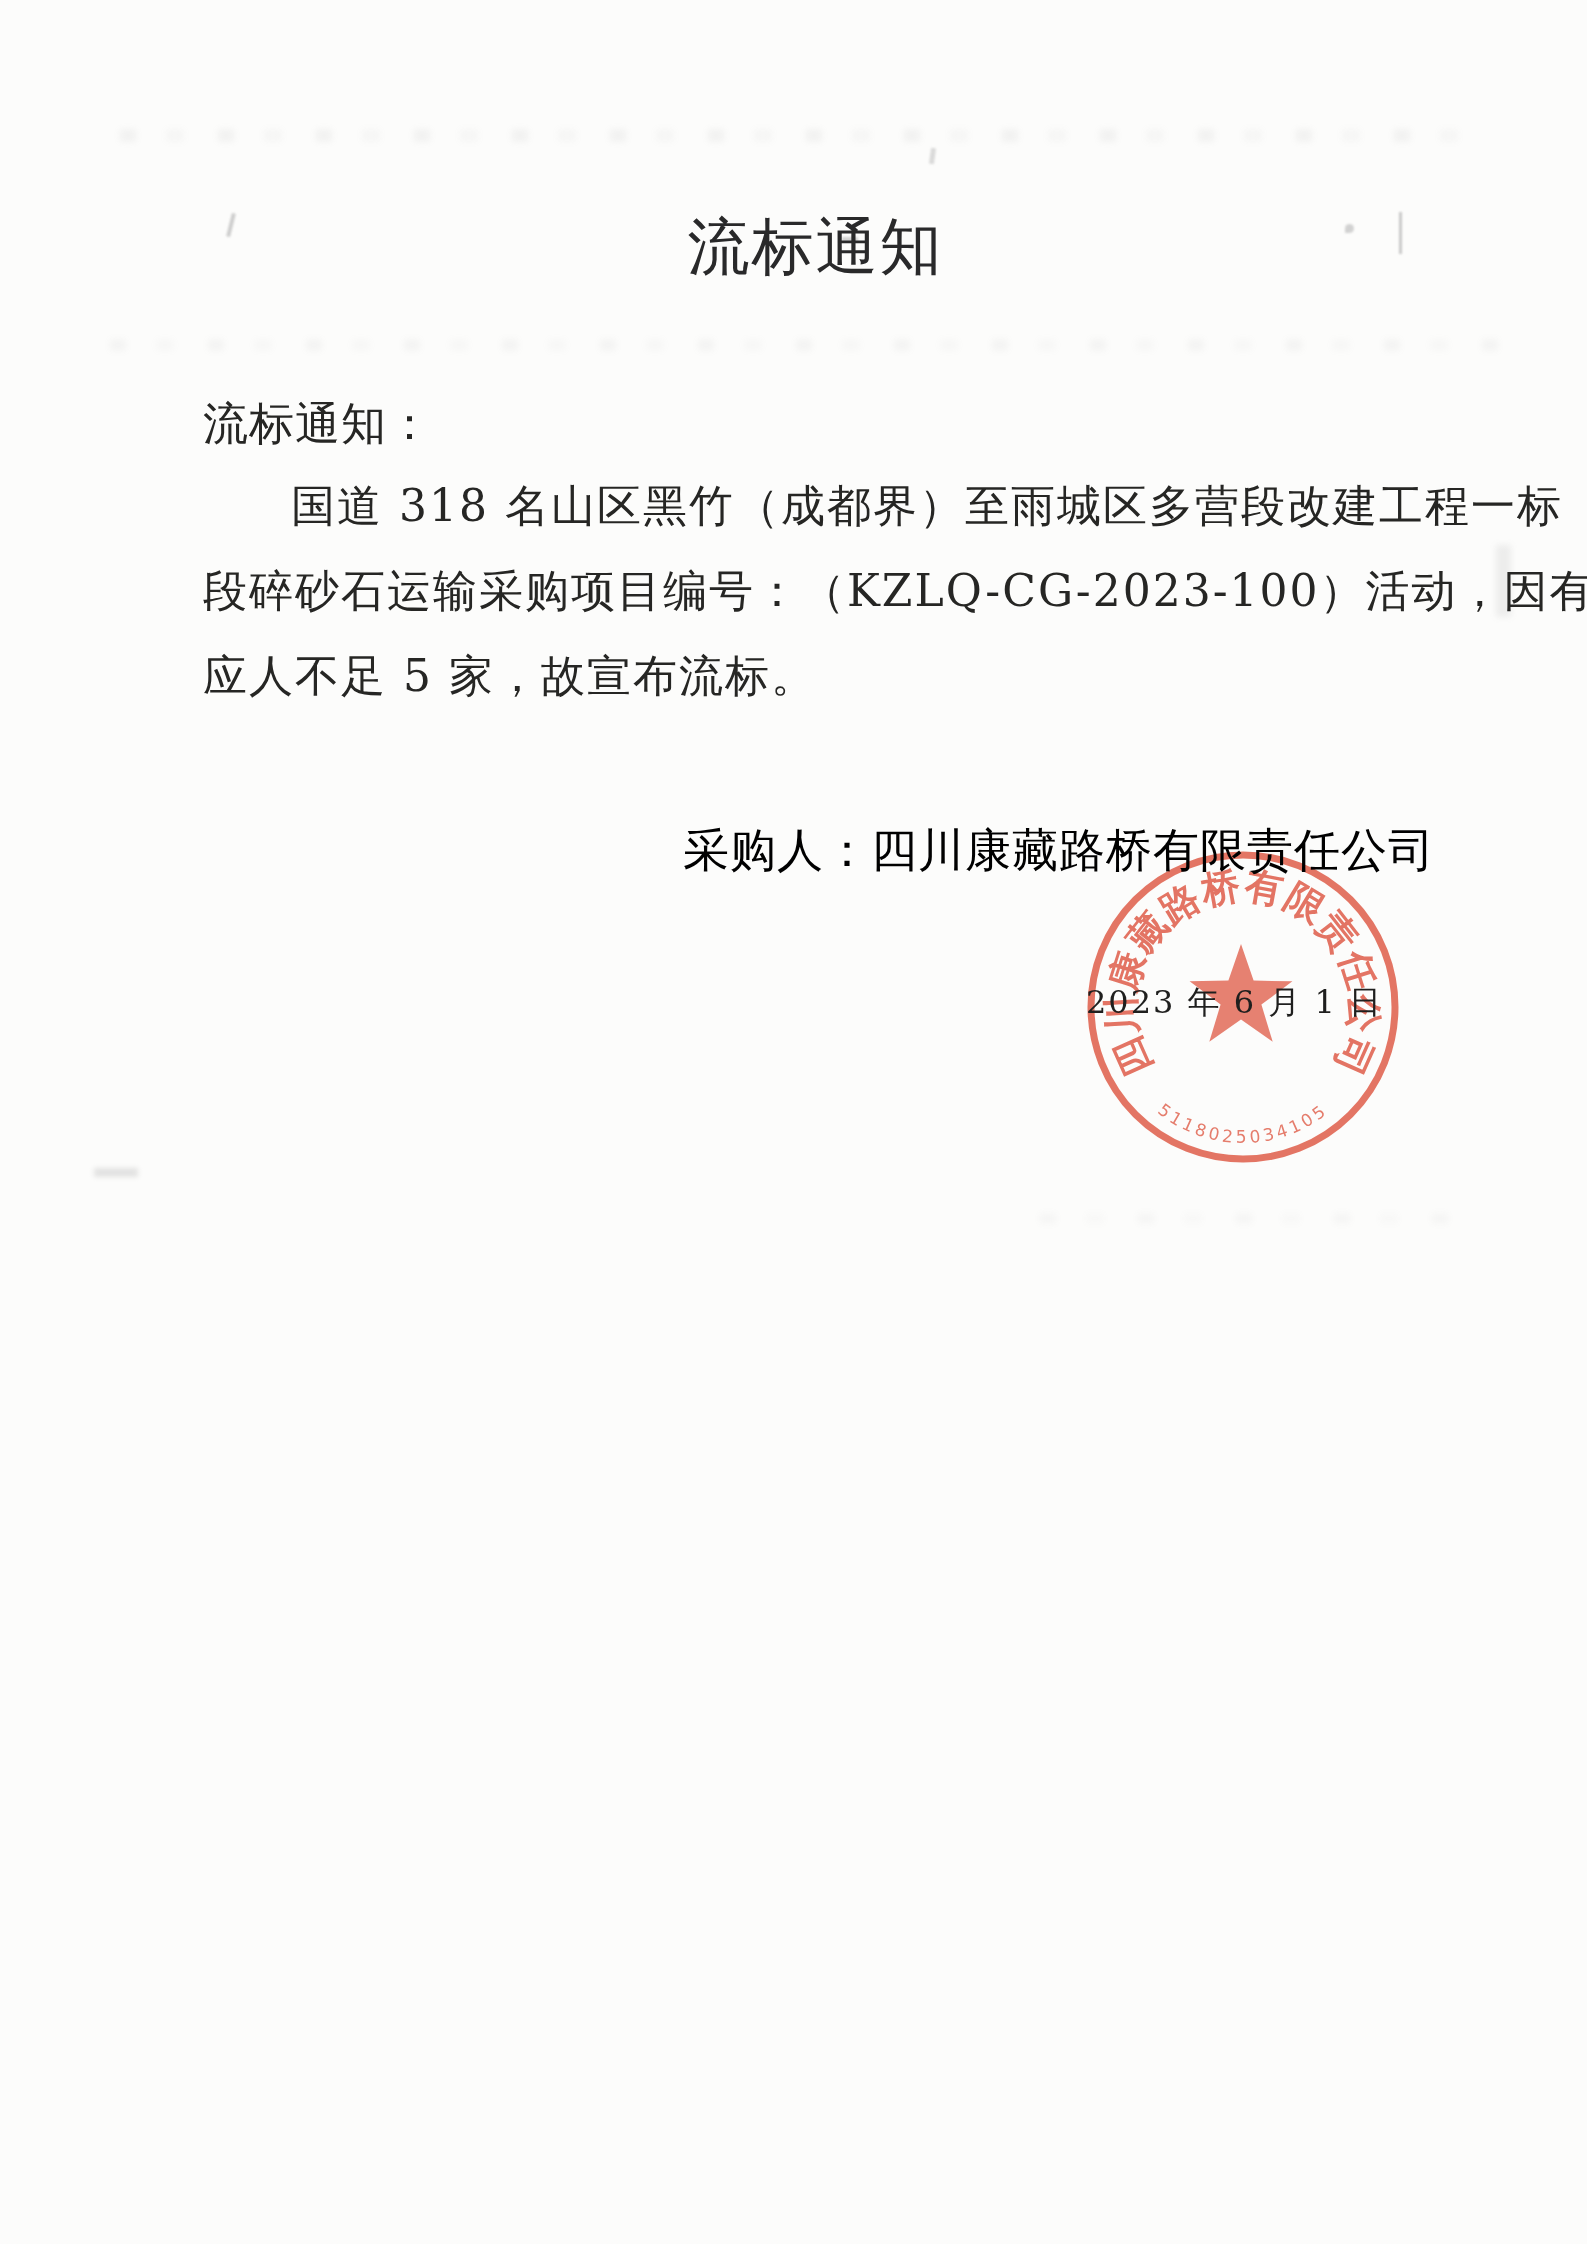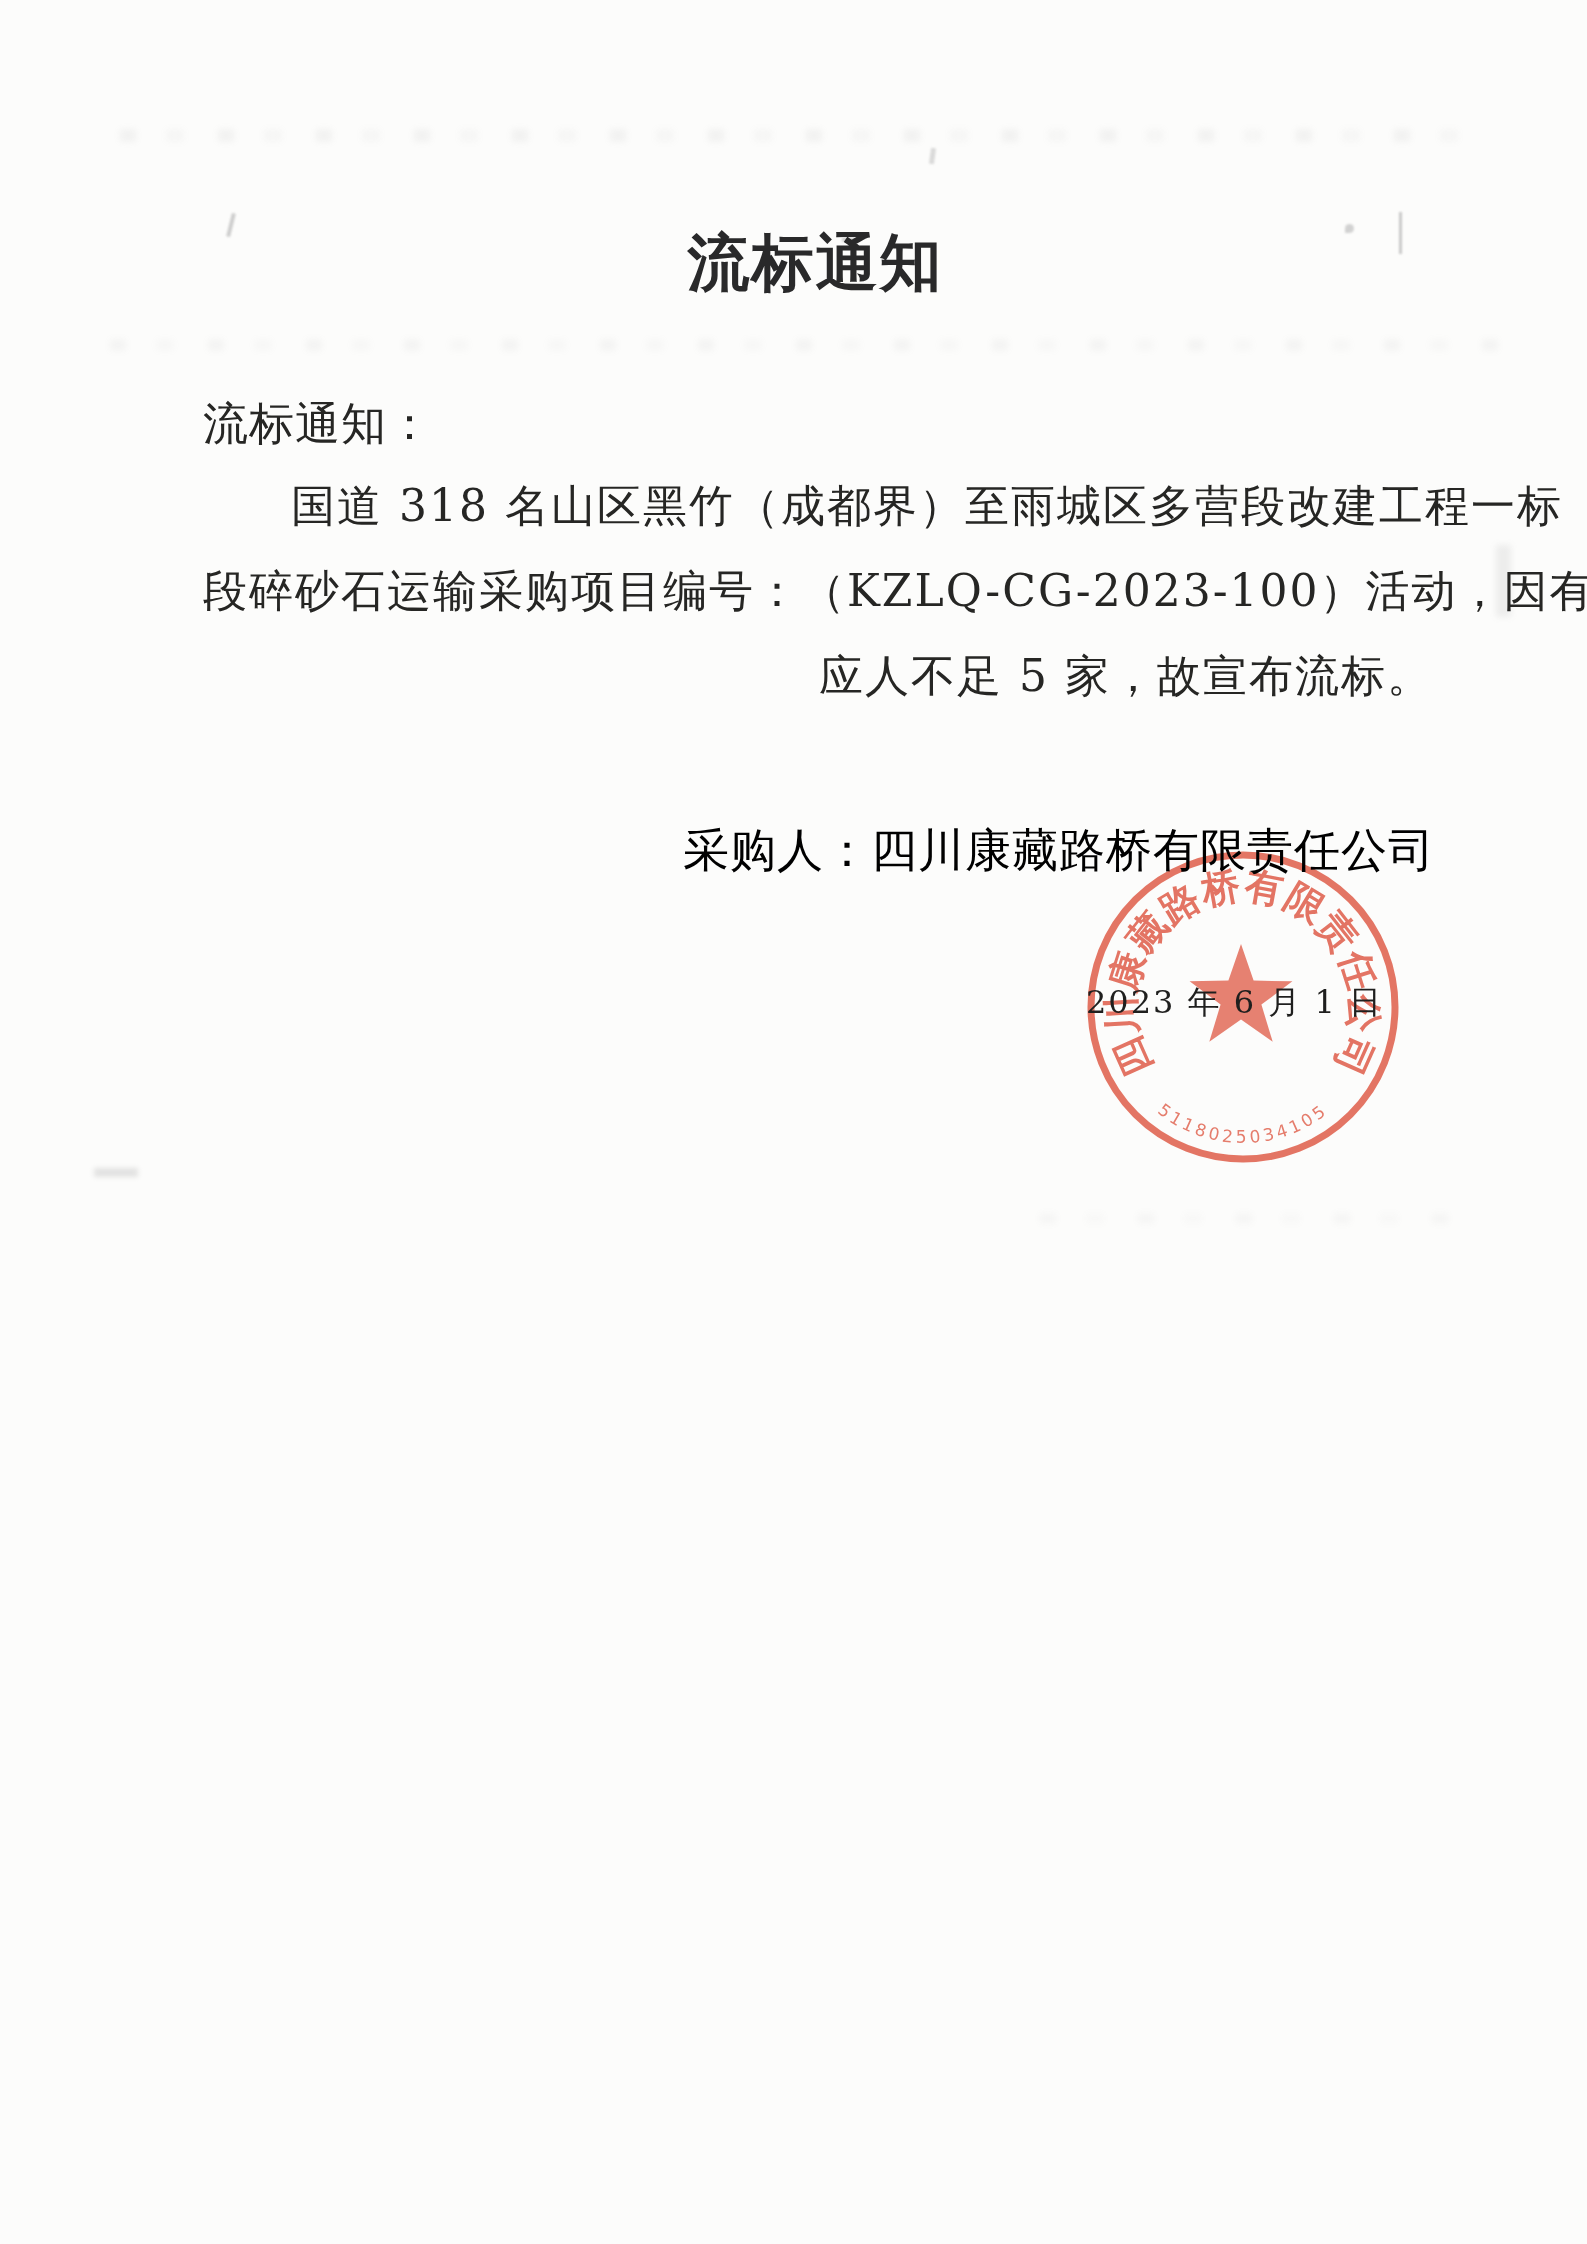--- a/index.html
+++ b/index.html
@@ -11,45 +11,44 @@
     overflow: hidden;
     font-family: "DejaVu Serif", "Liberation Serif", serif;
     color: #262624;
   }
 
   
   .doc-title {
     position: absolute;
     top: 205px; left: 0; right: 0;
     padding-left: 44px;
-    margin: 16px;
+    margin: 0;
     text-align: center;
     font-size: 62px;
-    font-weight: 700;
+    font-weight: 400;
     letter-spacing: 2px;
     color: #29292a;
   }
   .salutation {
     position: absolute;
     top: 394px; left: 203px;
     font-size: 45px;
     letter-spacing: 1px;
     white-space: nowrap;
   }
   .body-block {
     position: absolute;
     top: 463px; left: 203px;
     width: 1230px;
   }
   .body-line {
     font-size: 44px;
     line-height: 85px;
     letter-spacing: 2px;
     white-space: nowrap;
-    text-align: right;
   }
   .body-line.indent { text-indent: 88px; }
 
   .buyer-line {
     position: absolute;
     top: 820px; right: 152px;
     font-size: 46px;
     letter-spacing: 1px;
     white-space: nowrap;
     color: #000000;

